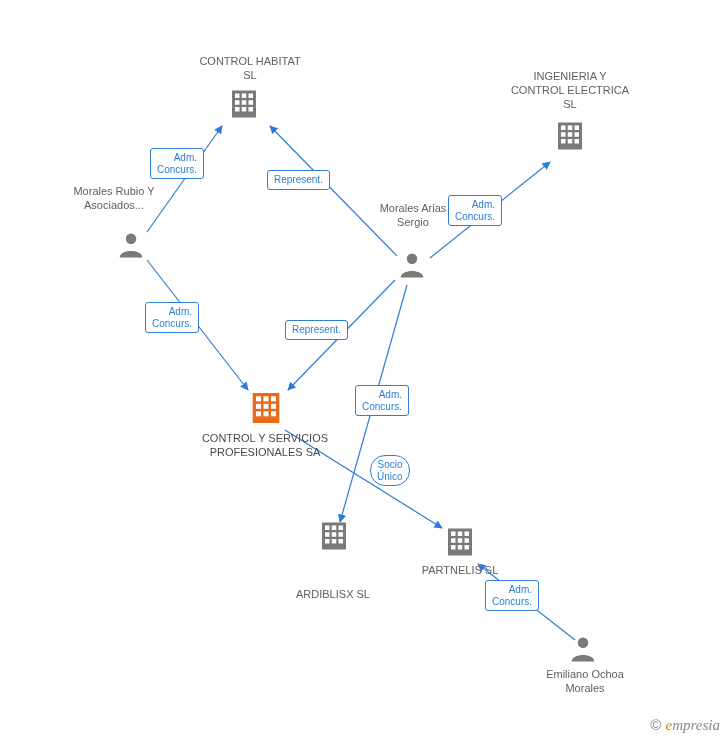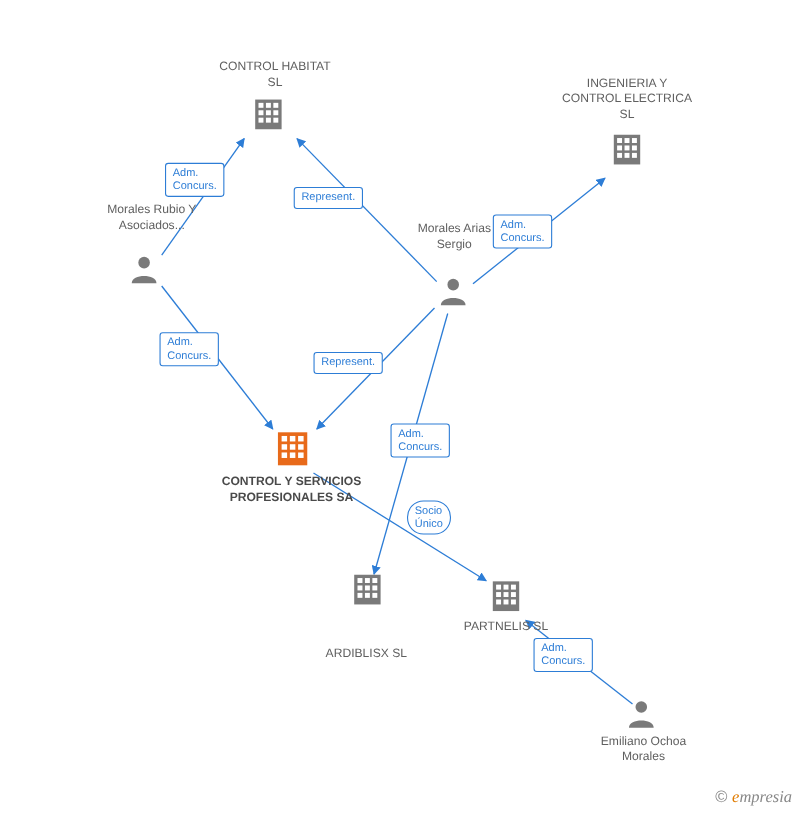--- a/index.html
+++ b/index.html
@@ -30,31 +30,31 @@
     pointer-events: none;
   }
   .node-label {
     position: absolute;
     text-align: center;
     color: #606060;
     line-height: 1.25;
     font-size: 11px;
   }
   .node-label.center {
-    font-weight: bold;
+    font-weight: normal;
     color: #4a4a4a;
   }
   .edge-label {
     position: absolute;
     background: #ffffff;
     border: 1px solid #2d7dd6;
     border-radius: 3px;
     color: #2d7dd6;
     font-size: 10px;
-    text-align: left;
+    text-align: right;
     padding: 3px 6px;
     line-height: 1.15;
     white-space: pre;
   }
   .icon {
     position: absolute;
   }
   .copyright {
     position: absolute;
     right: 8px;
@@ -144,21 +144,21 @@
       <rect x="10.5" y="5" width="3" height="3" fill="#fff"></rect>
       <rect x="15" y="5" width="3" height="3" fill="#fff"></rect>
     <rect x="6" y="9.5" width="3" height="3" fill="#fff"></rect>
       <rect x="10.5" y="9.5" width="3" height="3" fill="#fff"></rect>
       <rect x="15" y="9.5" width="3" height="3" fill="#fff"></rect>
     <rect x="6" y="14" width="3" height="3" fill="#fff"></rect>
       <rect x="10.5" y="14" width="3" height="3" fill="#fff"></rect>
       <rect x="15" y="14" width="3" height="3" fill="#fff"></rect>
   </svg>
 
-  <div class="node-label" style="left:88px; top:185px; width:100px;">Morales
+  <div class="node-label" style="left:64px; top:185px; width:100px;">Morales
 Rubio Y
 Asociados...</div>
   <svg class="icon" style="left:116px; top:230px;" width="30" height="30" viewBox="0 0 24 24">
     <circle cx="12" cy="7" r="4.2" fill="#7a7a7a"></circle>
     <path d="M3 22 C3 15 21 15 21 22 Z" fill="#7a7a7a"></path>
   </svg>
 
   <div class="node-label" style="left:368px; top:202px; width:90px;">Morales
 Arias
 Sergio</div>

